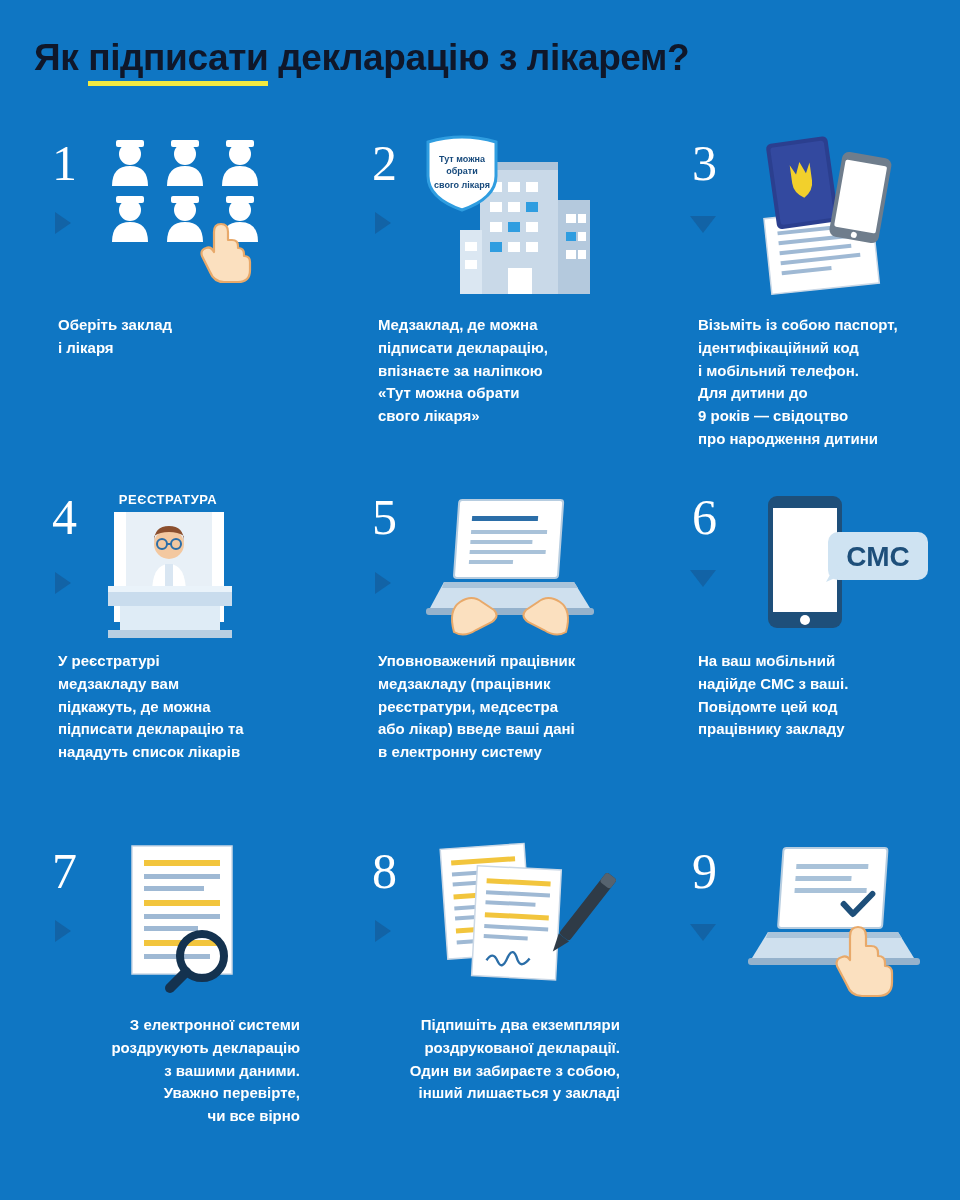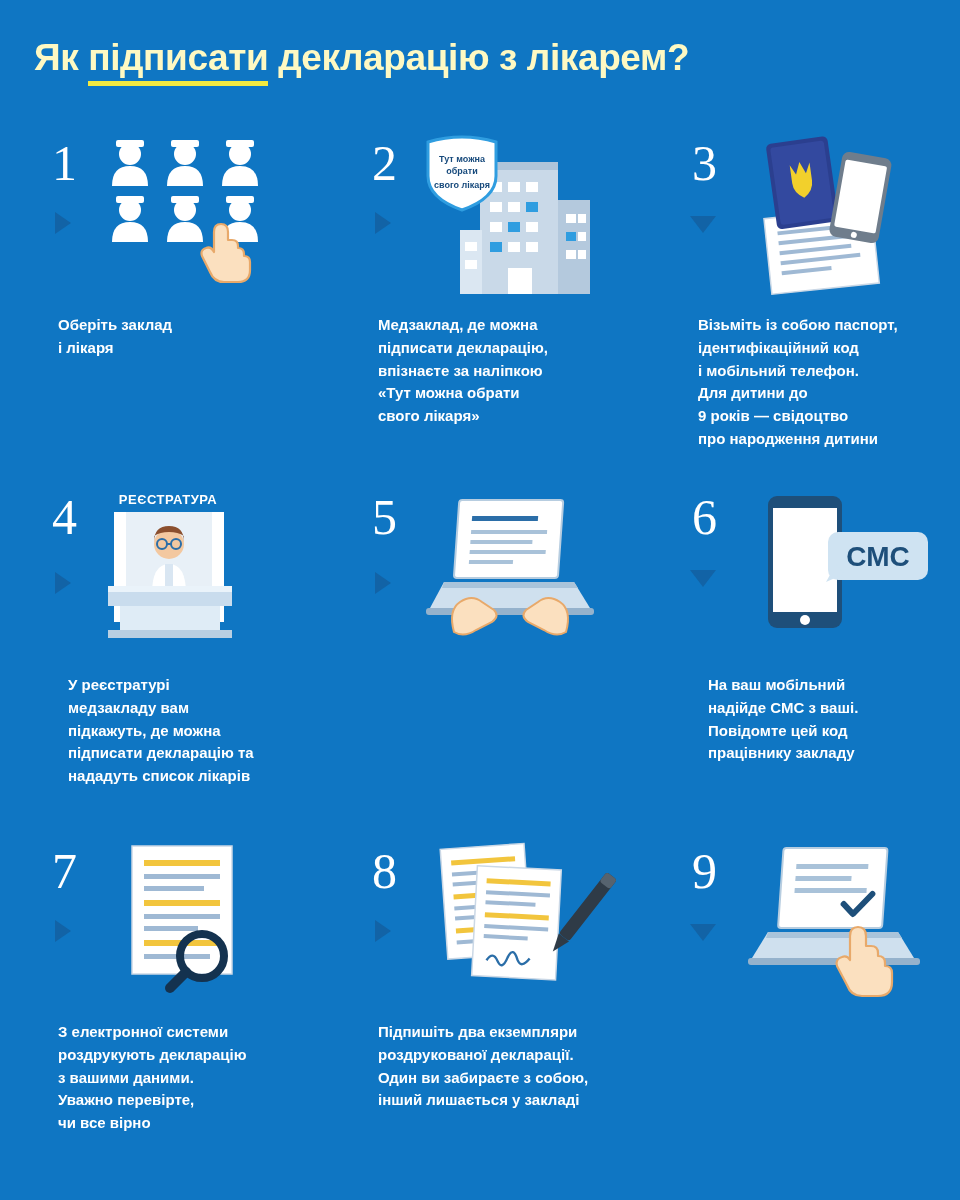--- a/index.html
+++ b/index.html
@@ -19,21 +19,21 @@
     height: 1200px;
     background: #0f76c3;
     box-sizing: border-box;
   }
 
   
   .title-wrap {
     padding: 38px 34px 0 34px;
   }
   .title {
-    color: #fef9c3;
+    color: #0f172a;
     font-size: 37px;
     font-weight: bold;
     letter-spacing: -0.4px;
     line-height: 1.1;
     white-space: nowrap;
   }
   .title .underlined {
     position: relative;
     display: inline-block;
   }
@@ -115,24 +115,24 @@
     white-space: pre-line;
   }
 
   
   svg { display: block; overflow: visible; }
 
   
   .r2 .num { top: 6px; }
   .r2 .tri.down { top: 84px; }
   .r2 .art { top: 4px; }
-  .r2 .caption { top: 188px; margin-left: 10px; }
+  .r2 .caption { top: 164px; }
 
   .r3 .num { top: 12px; }
-  .r3 .caption { top: 187px; }
+  .r3 .caption { top: 180px; text-align: right; }
 </style>
 </head>
 <body>
 
 <div class="page">
 
   <div class="title-wrap">
     <div class="title"><span>Як </span><span class="underlined">підписати</span><span> декларацію з лікарем?</span></div>
   </div>
 
@@ -346,20 +346,25 @@
           <path d="M24 92 L154 92 L170 118 L10 118 Z" fill="#cfe0ee"></path>
           <path d="M24 92 L154 92 L158 98 L22 98 Z" fill="#aac4da"></path>
           <rect x="6" y="118" width="168" height="7" rx="3" fill="#95b2cc"></rect>
 
           <g>
             <path d="M34 142 Q28 120 40 112 Q52 104 62 112 L74 120 Q80 126 72 132 L56 140 Q44 148 34 142 Z" fill="#fbe0bf" stroke="#e8a96a" stroke-width="2"></path>
             <path d="M146 142 Q152 120 140 112 Q128 104 118 112 L106 120 Q100 126 108 132 L124 140 Q136 148 146 142 Z" fill="#fbe0bf" stroke="#e8a96a" stroke-width="2"></path>
           </g>
         </svg>
       </div>
+      <div class="caption">Уповноважений працівник
+медзакладу (працівник
+реєстратури, медсестра
+або лікар) введе ваші дані
+в електронну систему</div>
     </div>
 
     <div class="cell r2">
       <div class="num">6</div>
       <div class="tri down"></div>
       <div class="art">
         <svg width="200" height="160" viewBox="0 0 200 160">
 
           <rect x="28" y="6" width="74" height="132" rx="9" fill="#1e4f7a"></rect>
           <rect x="33" y="18" width="64" height="104" fill="#ffffff"></rect>

